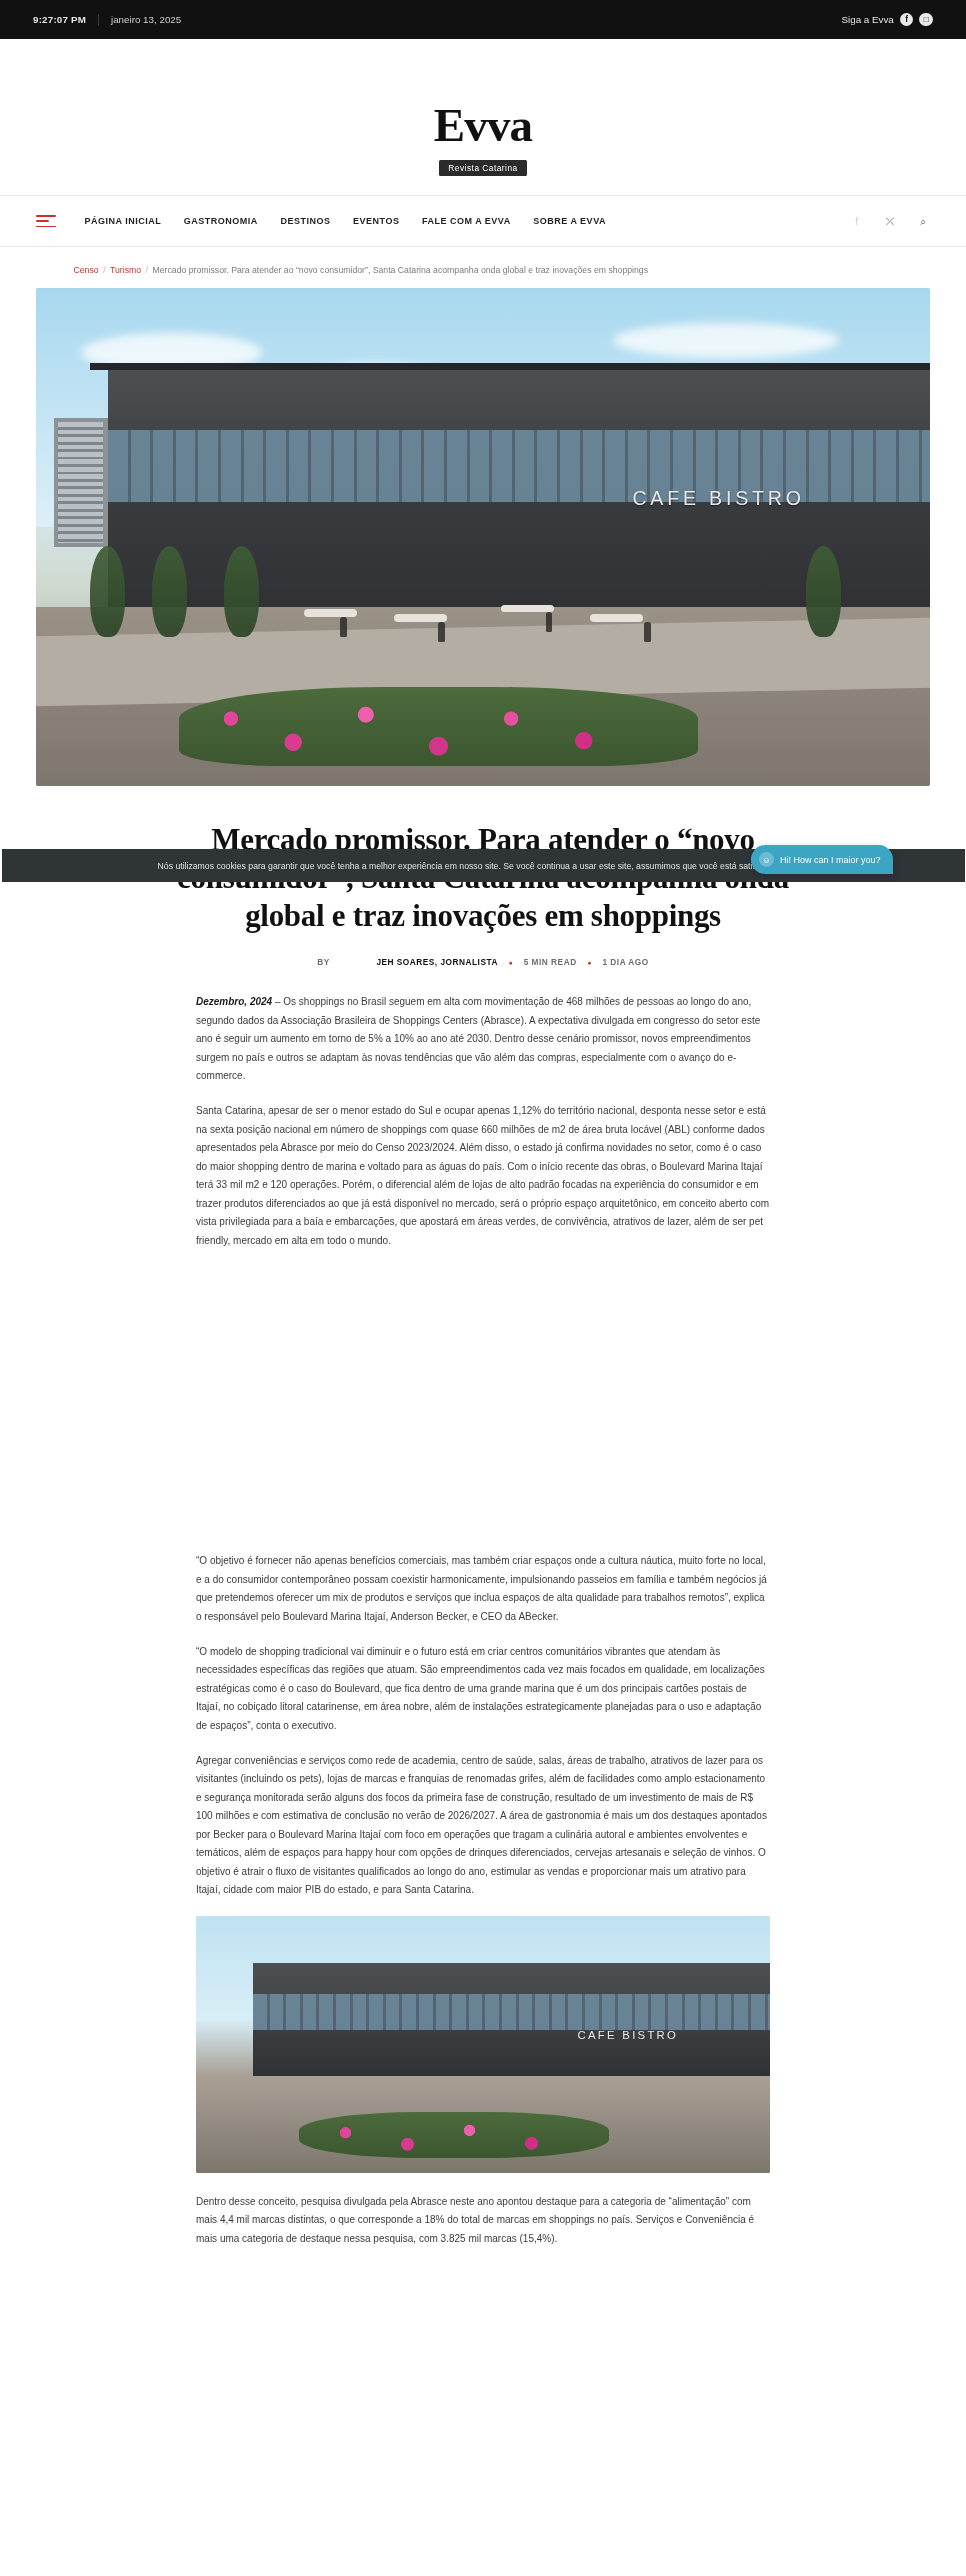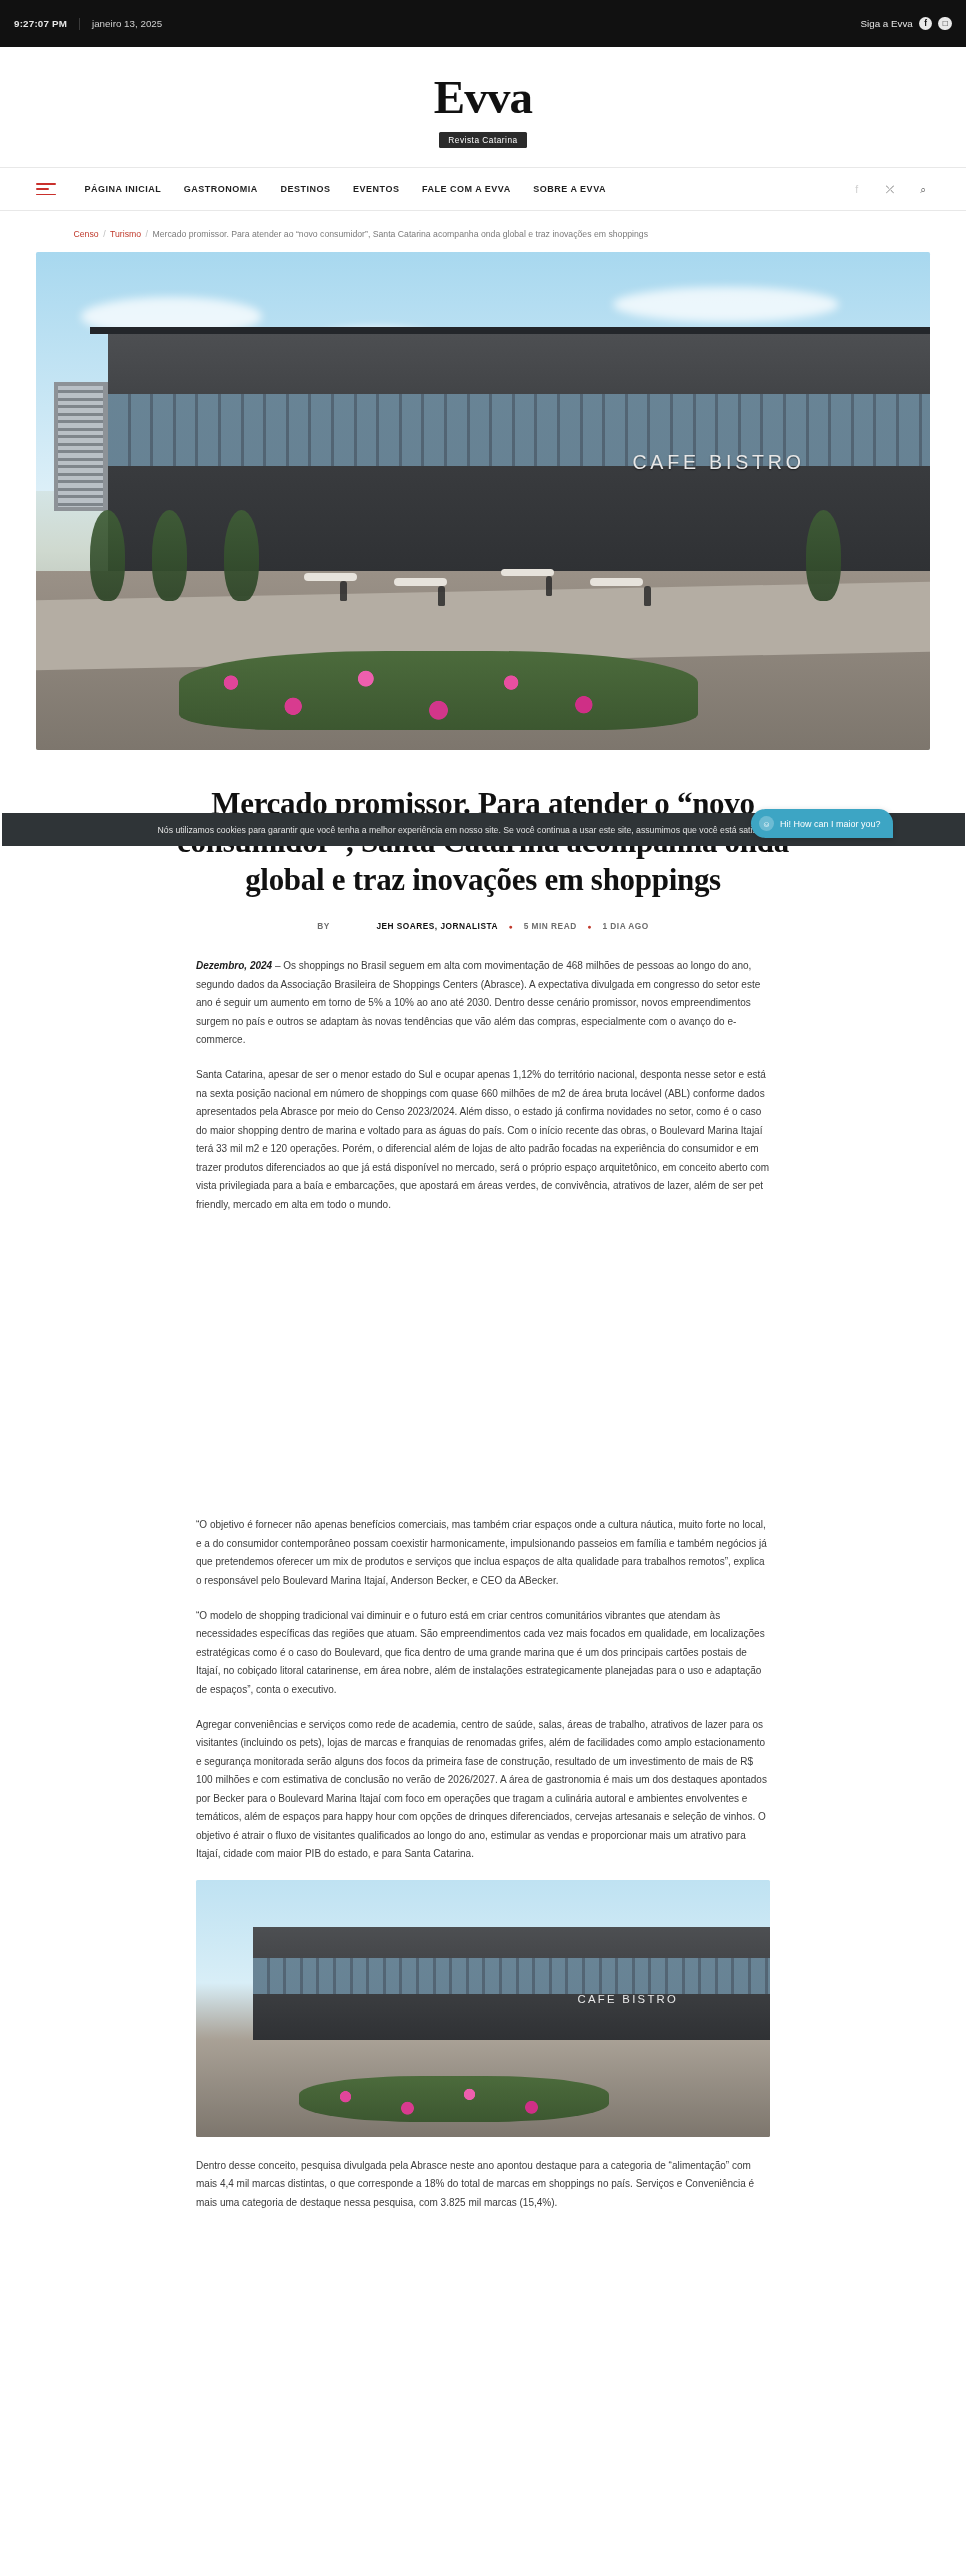--- a/index.html
+++ b/index.html
@@ -8,26 +8,26 @@
   body {
     width:966px;
     font-family:"Liberation Sans", sans-serif;
     background:#ffffff;
     color:#1a1a1a;
     -webkit-font-smoothing:antialiased;
   }
 
   
   .topbar {
-    height:47px;
+    height:39px;
     background:#111111;
     color:#e6e6e6;
     display:flex;
     align-items:center;
-    padding:0 14px;
+    padding:0 33px;
     font-size:9.8px;
   }
   .topbar .clock { font-weight:700; letter-spacing:0.2px; }
   .topbar .sep { width:0.8px; height:12px; background:#3a3a3a; margin:0 12px; }
   .topbar .date { color:#cfcfcf; }
   .topbar .right { margin-left:auto; display:flex; align-items:center; gap:6px; }
   .topbar .follow { font-size:9.8px; color:#e6e6e6; }
   .soc {
     width:13.6px; height:13.6px; border-radius:50%;
     background:#e9e9e9; color:#111;
@@ -41,37 +41,38 @@
     text-align:center;
     padding:27px 0 19.6px;
   }
   .logo {
     font-family:"Liberation Serif", serif;
     font-weight:700;
     font-size:47px;
     line-height:1;
     letter-spacing:-0.8px;
     color:#111;
+    margin-top:36px;
   }
   .tagline {
     display:inline-block;
     margin-top:10.6px;
     background:#2b2b2b;
     color:#fff;
     font-size:8.3px;
     letter-spacing:0.5px;
     padding:3px 9px;
     border-radius:1.5px;
   }
 
   
   .navbar {
     border-top:0.8px solid #e8e8e8;
     border-bottom:0.8px solid #e8e8e8;
-    height:44px;
+    height:52px;
     display:flex;
     align-items:center;
     padding:0 36px;
     background:#fff;
   }
   .hamburger { width:19.6px; display:flex; flex-direction:column; gap:3.8px; cursor:pointer; }
   .hamburger span { display:block; height:1.5px; background:#c9302c; border-radius:1.5px; }
   .hamburger span:nth-child(2) { width:68%; }
   .menu { display:flex; align-items:center; gap:22.6px; margin-left:29px; }
   .menu a {

